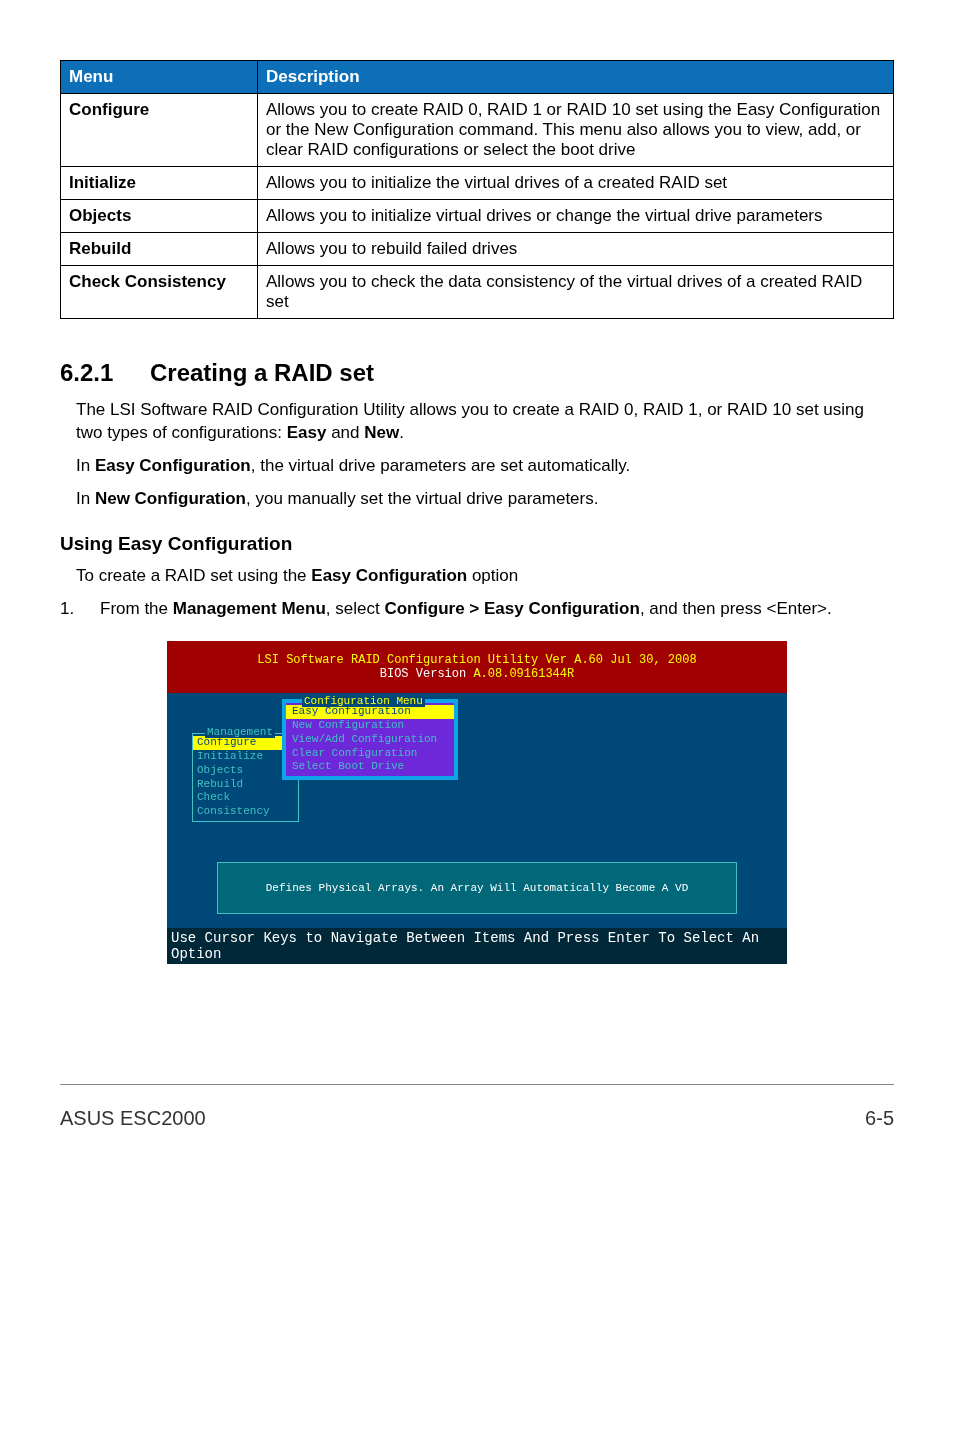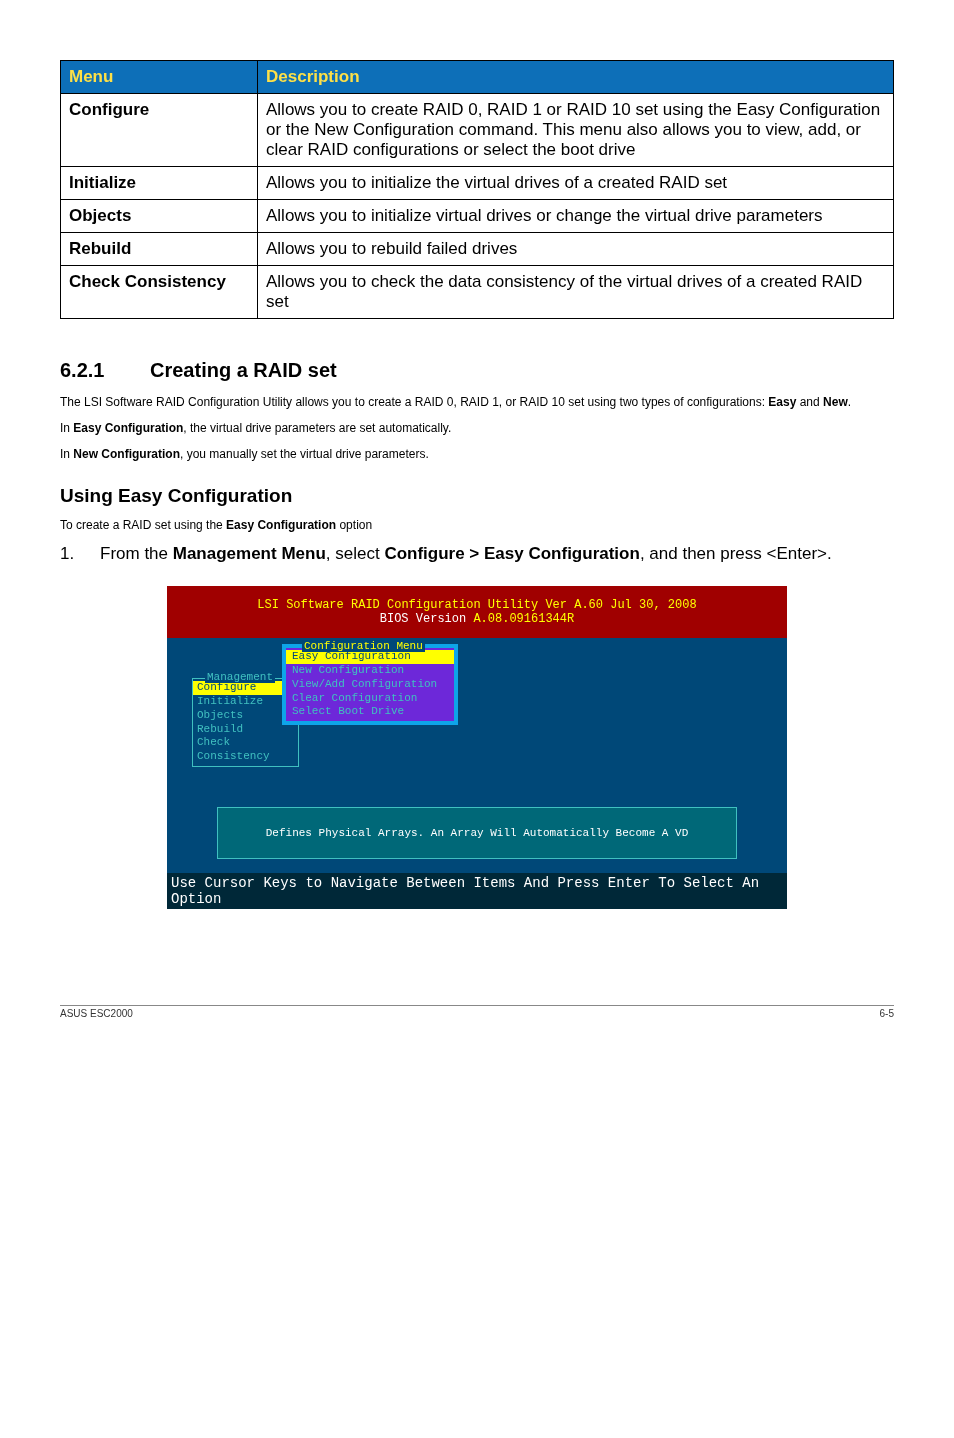--- a/index.html
+++ b/index.html
@@ -18,41 +18,41 @@
   }
   table.main-table th, table.main-table td {
     border: 1px solid #000;
     padding: 6px 8px;
     text-align: left;
     vertical-align: top;
     font-size: 17px;
   }
   table.main-table th {
     background: #0d6fb8;
-    color: #fde047;
+    color: #ffffff;
     font-weight: bold;
   }
   table.main-table td.menu-col {
     font-weight: bold;
     white-space: nowrap;
     width: 180px;
   }
   h2.section-heading {
-    font-size: 20px;
+    font-size: 24px;
     font-weight: bold;
     margin: 40px 0 12px 0;
   }
   h2.section-heading .num {
     display: inline-block;
     width: 90px;
   }
   p.body {
-    font-size: 12px;
+    font-size: 17px;
     line-height: 1.35;
-    margin: 10px 0;
+    margin: 10px 16px;
   }
   h3.subheading {
     font-size: 19px;
     font-weight: bold;
     margin: 22px 0 8px 0;
   }
   ol.steps {
     font-size: 17px;
     line-height: 1.35;
     padding-left: 0;
@@ -152,24 +152,24 @@
     background: #006878;
   }
   .bios-footer {
     background: #002838;
     color: #fff;
     font-family: "Courier New", monospace;
     font-size: 14px;
     padding: 2px 4px;
   }
   .page-footer {
-    margin-top: 96px;
+    margin-top: 120px;
     border-top: 1px solid #888;
-    padding-top: 2px;
-    font-size: 10px;
+    padding-top: 22px;
+    font-size: 20px;
     color: #333;
     display: flex;
     justify-content: space-between;
   }
 </style>
 </head>
 <body>
 
 <table class="main-table">
   <thead>

